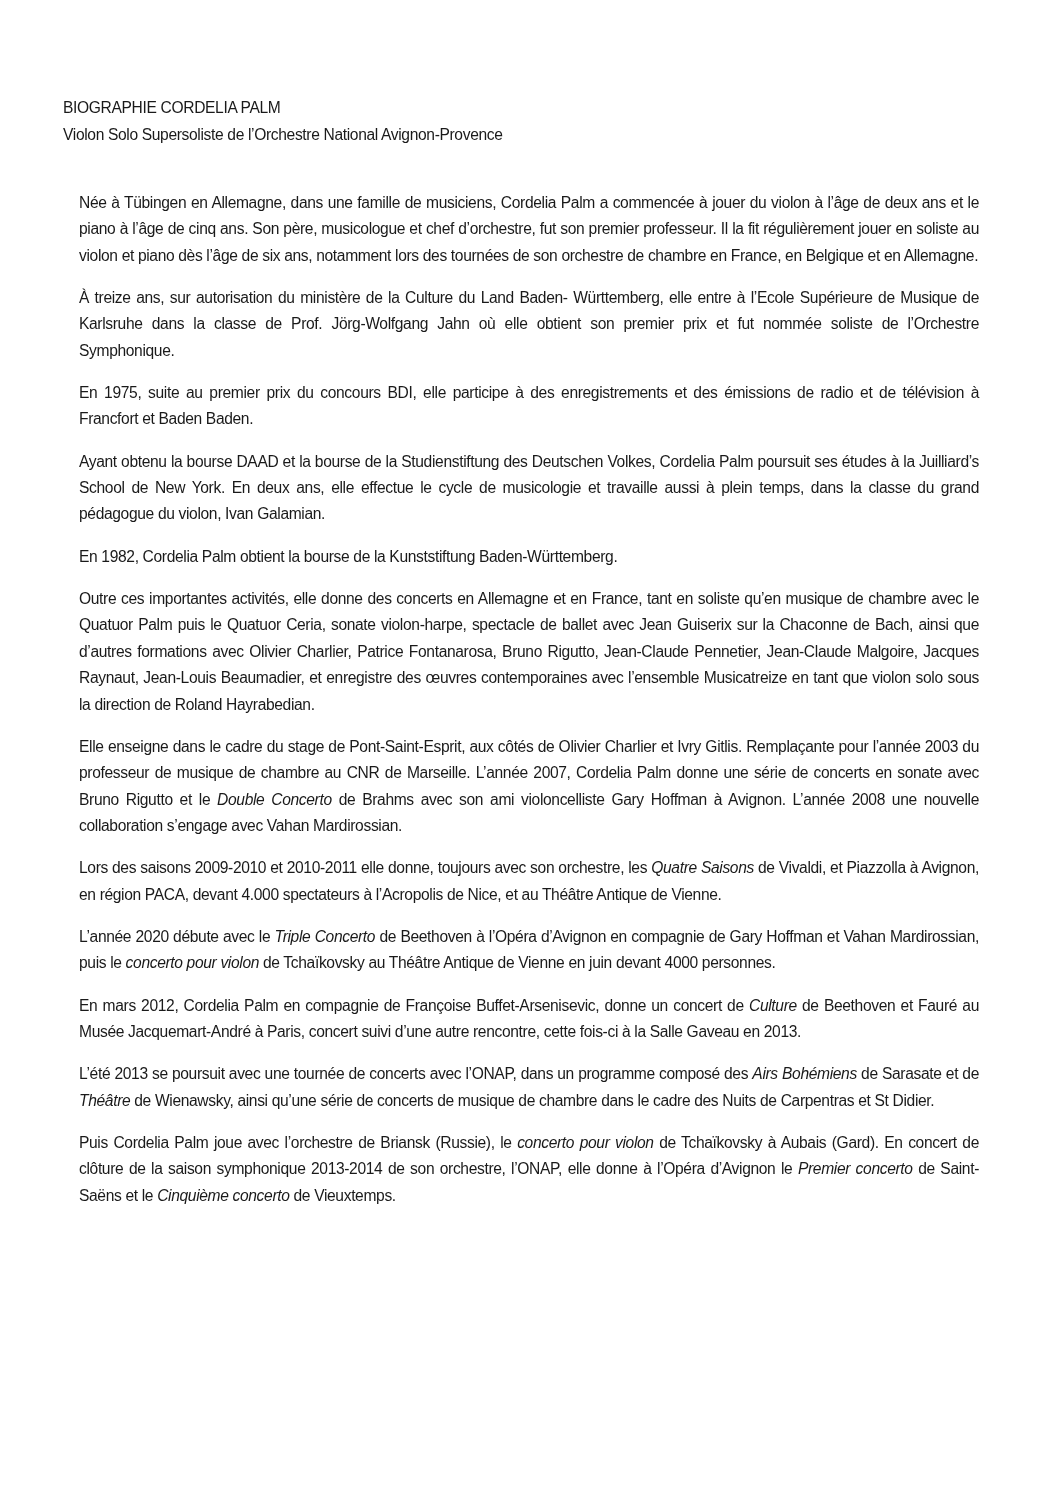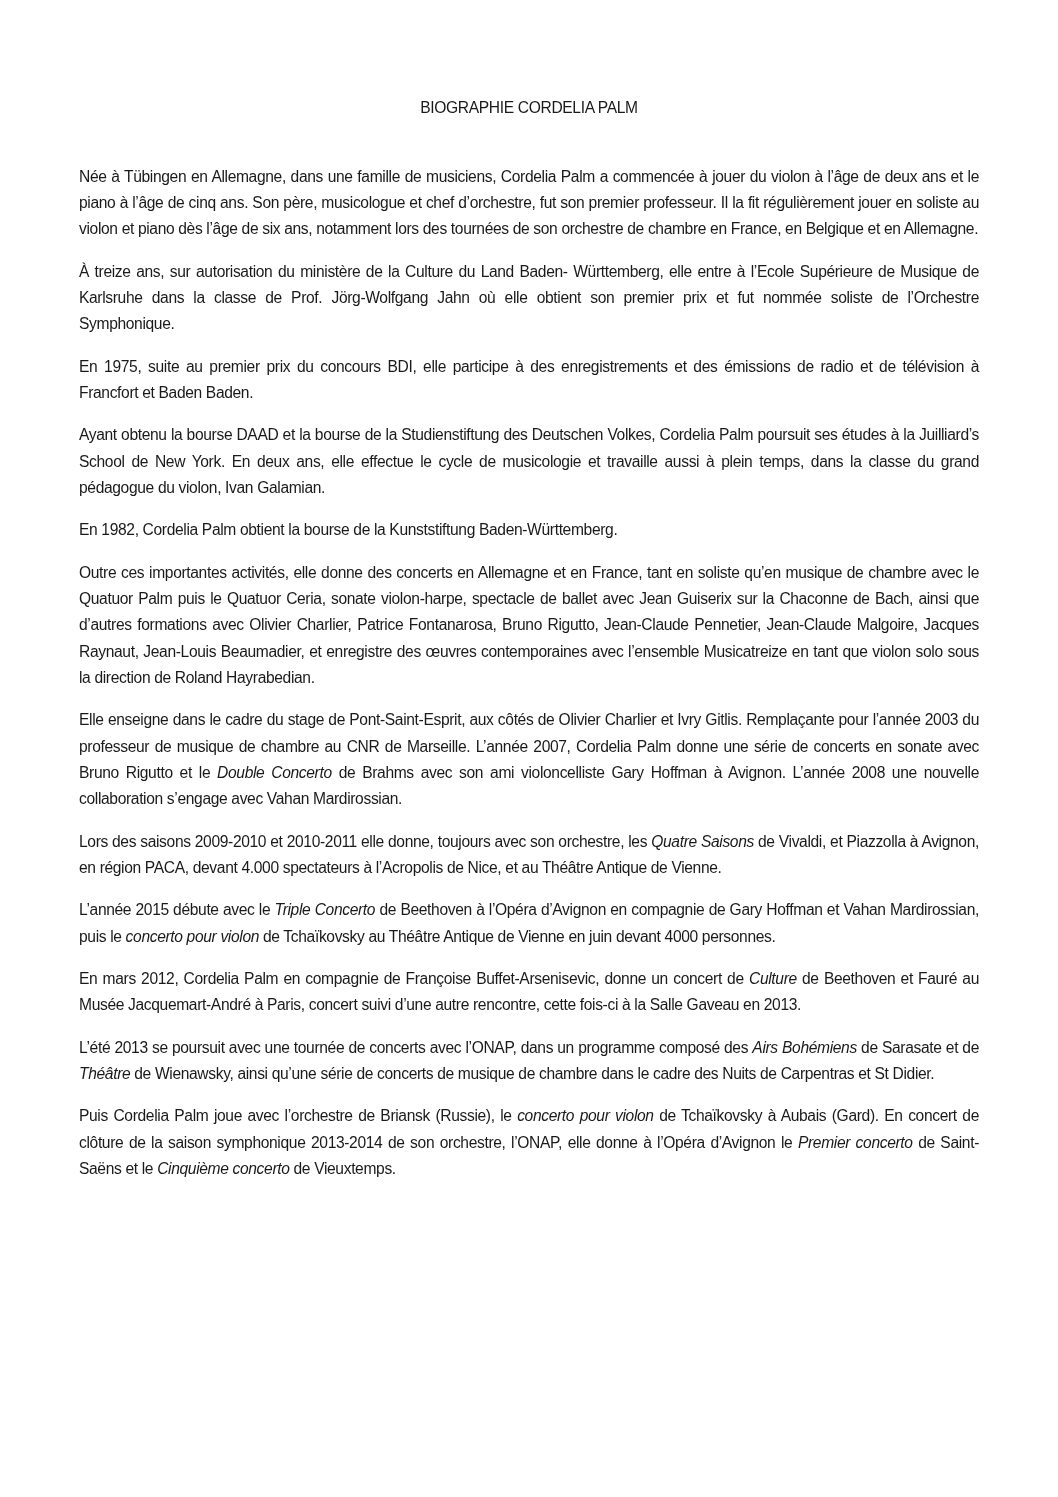--- a/index.html
+++ b/index.html
@@ -3,38 +3,39 @@
 <meta charset="utf-8">
 <style>
   html, body { margin: 0; padding: 0; background: #ffffff; }
   body { width: 1058px; height: 1497px; overflow: hidden; position: relative; }
   .page {
     position: absolute; left: 63px; top: 95px; width: 932px;
     font-family: "Liberation Sans", sans-serif;
     font-size: 15.6px; color: #1a1a1a;
     letter-spacing: -0.35px;
   }
-  .head-line { line-height: 26.5px; margin: 0; font-weight: normal; font-size: 15.6px; text-align: center; }
+  .head-line { line-height: 26.5px; margin: 0; font-weight: normal; font-size: 15.6px; }
   .spacer { height: 26px; }
   .para { margin: 16px; text-align: justify; line-height: 26.35px; }
   .para em { }
 </style>
 </head>
 <body>
 
 <div class="page">
   <h1 class="head-line">BIOGRAPHIE CORDELIA PALM</h1>
+  <h2 class="head-line">Violon Solo Supersoliste de l’Orchestre National Avignon-Provence</h2>
   <div class="spacer"></div>
   <div id="body-paras">
       <p class="para"><span>Née à Tübingen en Allemagne, dans une famille de musiciens, Cordelia Palm a commencée à jouer du violon à l’âge de deux ans et le piano à l’âge de cinq ans. Son père, musicologue et chef d’orchestre, fut son premier professeur. Il la fit régulièrement jouer en soliste au violon et piano dès l’âge de six ans, notamment lors des tournées de son orchestre de chambre en France, en Belgique et en Allemagne.</span></p>
       <p class="para"><span>À treize ans, sur autorisation du ministère de la Culture du Land Baden- Württemberg, elle entre à l’Ecole Supérieure de Musique de Karlsruhe dans la classe de Prof. Jörg-Wolfgang Jahn où elle obtient son premier prix et fut nommée soliste de l’Orchestre Symphonique.</span></p>
       <p class="para"><span>En 1975, suite au premier prix du concours BDI, elle participe à des enregistrements et des émissions de radio et de télévision à Francfort et Baden Baden.</span></p>
       <p class="para"><span>Ayant obtenu la bourse DAAD et la bourse de la Studienstiftung des Deutschen Volkes, Cordelia Palm poursuit ses études à la Juilliard’s School de New York. En deux ans, elle effectue le cycle de musicologie et travaille aussi à plein temps, dans la classe du grand pédagogue du violon, Ivan Galamian.</span></p>
       <p class="para"><span>En 1982, Cordelia Palm obtient la bourse de la Kunststiftung Baden-Württemberg.</span></p>
       <p class="para"><span>Outre ces importantes activités, elle donne des concerts en Allemagne et en France, tant en soliste qu’en musique de chambre avec le Quatuor Palm puis le Quatuor Ceria, sonate violon-harpe, spectacle de ballet avec Jean Guiserix sur la Chaconne de Bach, ainsi que d’autres formations avec Olivier Charlier, Patrice Fontanarosa, Bruno Rigutto, Jean-Claude Pennetier, Jean-Claude Malgoire, Jacques Raynaut, Jean-Louis Beaumadier, et enregistre des œuvres contemporaines avec l’ensemble Musicatreize en tant que violon solo sous la direction de Roland Hayrabedian.</span></p>
       <p class="para"><span>Elle enseigne dans le cadre du stage de Pont-Saint-Esprit, aux côtés de Olivier Charlier et Ivry Gitlis. Remplaçante pour l’année 2003 du professeur de musique de chambre au CNR de Marseille. L’année 2007, Cordelia Palm donne une série de concerts en sonate avec Bruno Rigutto et le </span><em>Double Concerto</em><span> de Brahms avec son ami violoncelliste Gary Hoffman à Avignon. L’année 2008 une nouvelle collaboration s’engage avec Vahan Mardirossian.</span></p>
       <p class="para"><span>Lors des saisons 2009-2010 et 2010-2011 elle donne, toujours avec son orchestre, les </span><em>Quatre Saisons</em><span> de Vivaldi, et Piazzolla à Avignon, en région PACA, devant 4.000 spectateurs à l’Acropolis de Nice, et au Théâtre Antique de Vienne.</span></p>
-      <p class="para"><span>L’année 2015 débute avec le </span><em>Triple Concerto</em><span> de Beethoven à l’Opéra d’Avignon en compagnie de Gary Hoffman et Vahan Mardirossian, puis le </span><em>concerto pour violon</em><span> de Tchaïkovsky au Théâtre Antique de Vienne en juin devant 4000 personnes.</span></p>
+      <p class="para"><span>L’année 2020 débute avec le </span><em>Triple Concerto</em><span> de Beethoven à l’Opéra d’Avignon en compagnie de Gary Hoffman et Vahan Mardirossian, puis le </span><em>concerto pour violon</em><span> de Tchaïkovsky au Théâtre Antique de Vienne en juin devant 4000 personnes.</span></p>
       <p class="para"><span>En mars 2012, Cordelia Palm en compagnie de Françoise Buffet-Arsenisevic, donne un concert de </span><em>Culture</em><span> de Beethoven et Fauré au Musée Jacquemart-André à Paris, concert suivi d’une autre rencontre, cette fois-ci à la Salle Gaveau en 2013.</span></p>
       <p class="para"><span>L’été 2013 se poursuit avec une tournée de concerts avec l’ONAP, dans un programme composé des </span><em>Airs Bohémiens</em><span> de Sarasate et de </span><em>Théâtre</em><span> de Wienawsky, ainsi qu’une série de concerts de musique de chambre dans le cadre des Nuits de Carpentras et St Didier.</span></p>
       <p class="para"><span>Puis Cordelia Palm joue avec l’orchestre de Briansk (Russie), le </span><em>concerto pour violon</em><span> de Tchaïkovsky à Aubais (Gard). En concert de clôture de la saison symphonique 2013-2014 de son orchestre, l’ONAP, elle donne à l’Opéra d’Avignon le </span><em>Premier concerto</em><span> de Saint- Saëns et le </span><em>Cinquième concerto</em><span> de Vieuxtemps.</span></p>
     </div>
 </div>
 
 </body></html>

